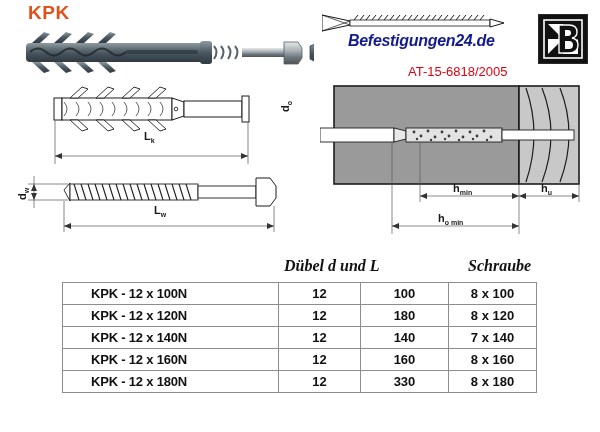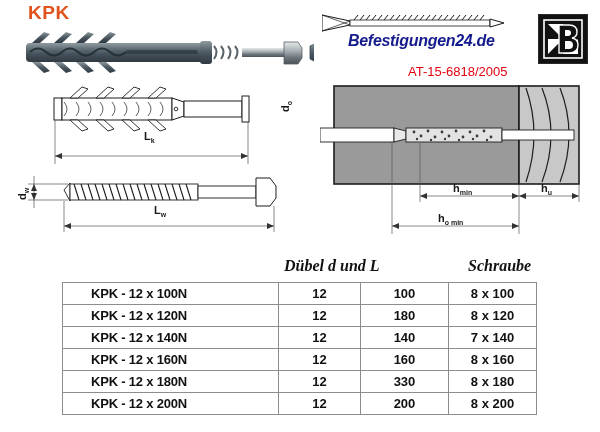--- a/index.html
+++ b/index.html
@@ -462,23 +462,17 @@
             <td>12</td>
             <td>160</td>
             <td>8 x 160</td>
           </tr>
           <tr>
             <td class="name-cell">KPK - 12 x 180N</td>
             <td>12</td>
             <td>330</td>
             <td>8 x 180</td>
           </tr>
-          <tr>
-            <td class="name-cell">KPK - 12 x 200N</td>
-            <td>12</td>
-            <td>200</td>
-            <td>8 x 200</td>
-          </tr>
         </tbody>
     </table>
   </div>
 
 </div>
 
 </body></html>

